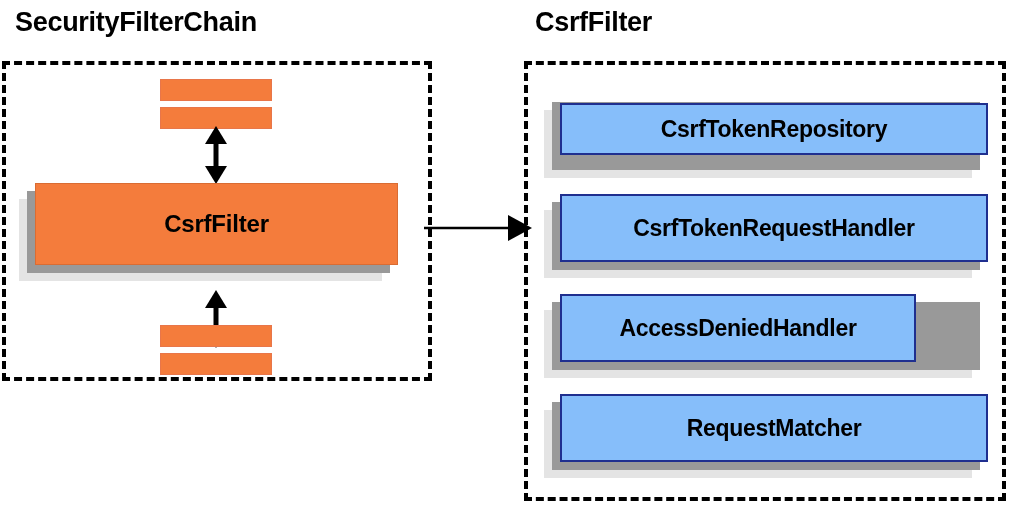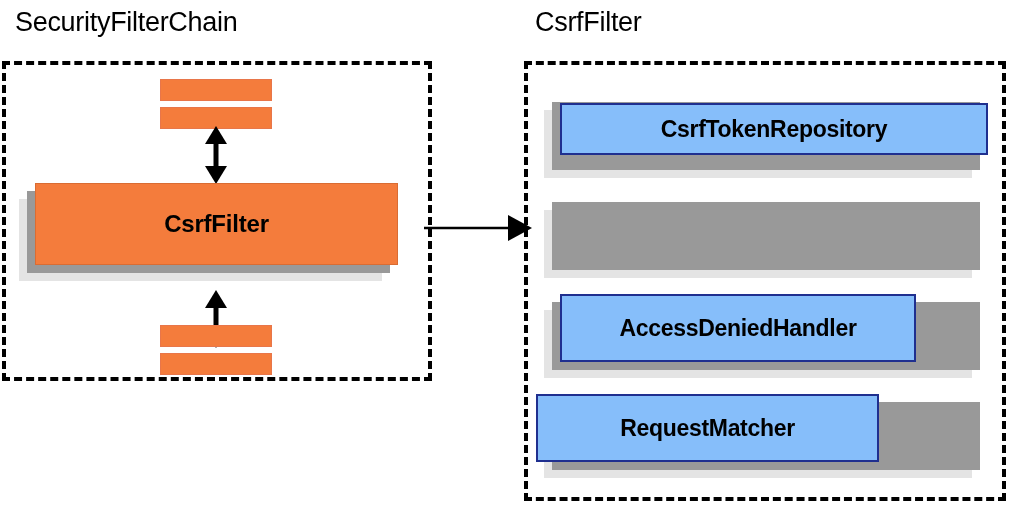--- a/index.html
+++ b/index.html
@@ -17,21 +17,21 @@
     width: 1010px;
     height: 505px;
     background: #ffffff;
     overflow: hidden;
   }
 
   
   .panel-title {
     position: absolute;
     font-size: 27px;
-    font-weight: normal;
+    font-weight: bold;
     color: #000000;
     letter-spacing: -0.3px;
     white-space: nowrap;
     line-height: 1;
   }
   #title-left  { left: 15px;  top: 9px; }
   #title-right { left: 535px; top: 9px; }
 
   
   .dashed-panel {
@@ -145,26 +145,29 @@
   <div class="dashed-panel" id="panel-right"></div>
 
   <div class="shadow-far" style="left:544px; top:110px; width:428px; height:68px;"></div>
   <div class="shadow-near" style="left:552px; top:102px; width:428px; height:68px;"></div>
   <div class="blue-box" style="left:560px; top:103px; width:428px; height:52px;">
     <span class="blue-label">CsrfTokenRepository</span>
   </div>
 
   <div class="shadow-far" style="left:544px; top:210px; width:428px; height:68px;"></div>
   <div class="shadow-near" style="left:552px; top:202px; width:428px; height:68px;"></div>
+  <div class="blue-box" style="left:560px; top:194px; width:428px; height:68px;">
+    <span class="blue-label">CsrfTokenRequestHandler</span>
+  </div>
 
   <div class="shadow-far" style="left:544px; top:310px; width:428px; height:68px;"></div>
   <div class="shadow-near" style="left:552px; top:302px; width:428px; height:68px;"></div>
   <div class="blue-box" style="left:560px; top:294px; width:356px; height:68px;">
     <span class="blue-label">AccessDeniedHandler</span>
   </div>
 
   <div class="shadow-far" style="left:544px; top:410px; width:428px; height:68px;"></div>
   <div class="shadow-near" style="left:552px; top:402px; width:428px; height:68px;"></div>
-  <div class="blue-box" style="left:536px; top:394px; width:343px; height:68px;">
+  <div class="blue-box" style="left:560px; top:394px; width:428px; height:68px;">
     <span class="blue-label">RequestMatcher</span>
   </div>
 
 </div>
 
 </body></html>

